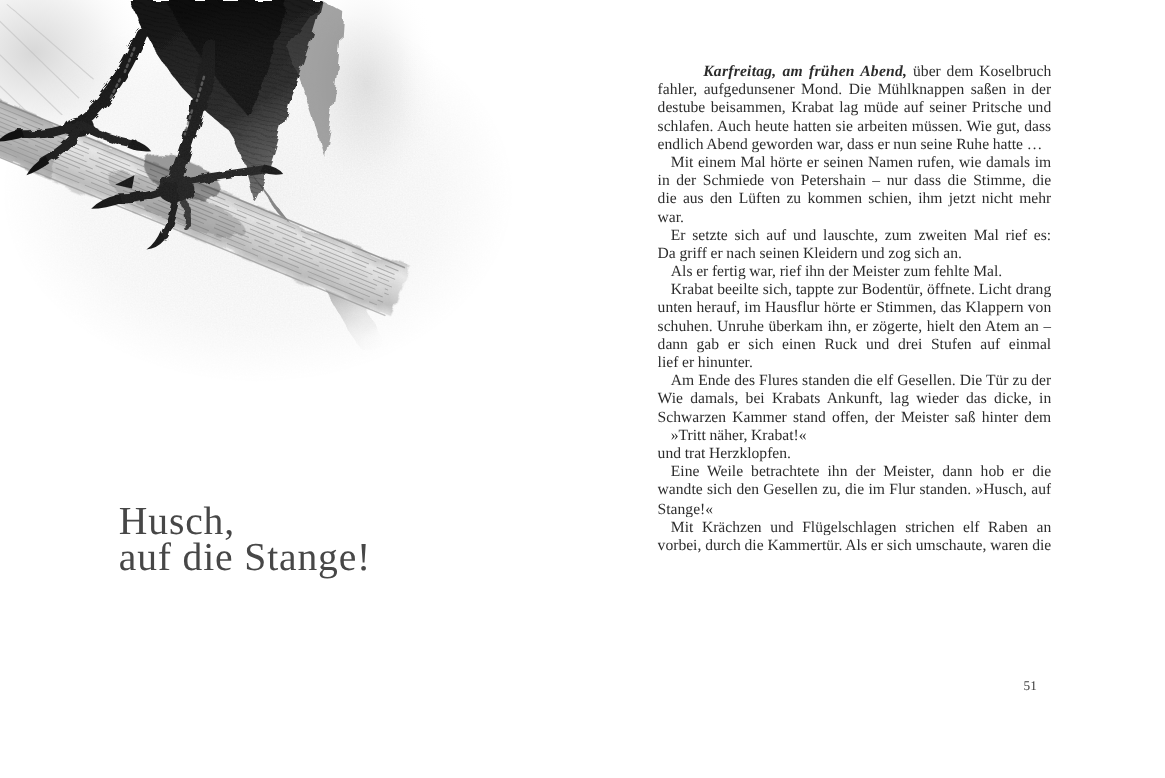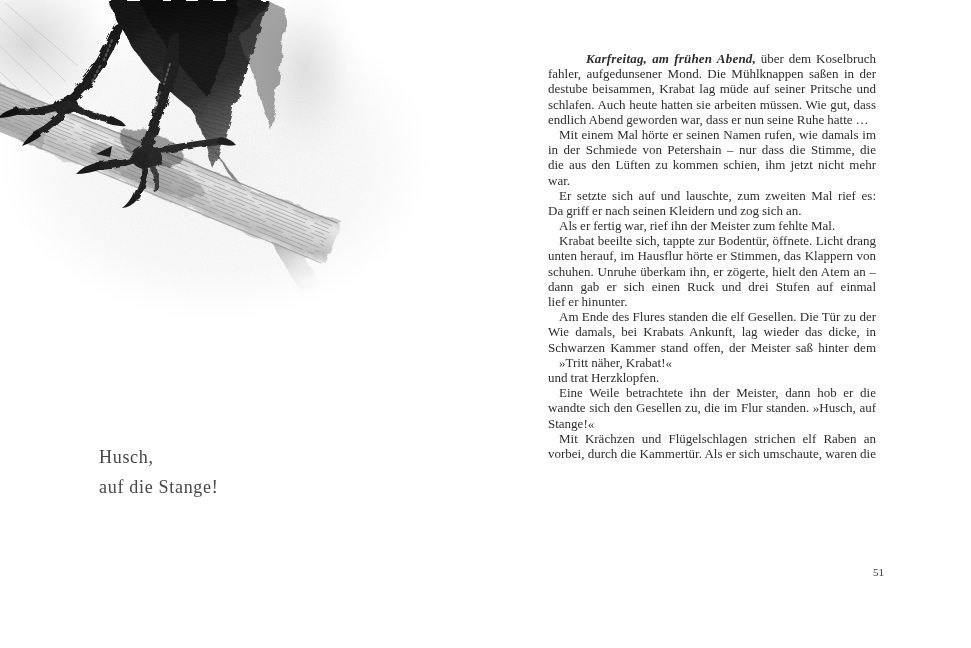--- a/index.html
+++ b/index.html
@@ -8,40 +8,40 @@
     font-family:"Liberation Serif","DejaVu Serif",serif;
   }
   .page{position:absolute;top:0;height:648px;background:transparent;}
   .page-left{left:0;width:485px;}
   .page-right{left:485px;width:486px;}
 
   .illustration{position:absolute;left:0;top:0;width:430px;height:320px;}
 
   .chapter-title{
     position:absolute;left:99px;top:420px;
-    font-size:18px;line-height:30px;letter-spacing:0.7px;
-    color:#474747;font-weight:400;margin-top:22px;
+    font-size:33px;line-height:30px;letter-spacing:0.7px;
+    color:#474747;font-weight:400;
   }
 
   .text-block{
     position:absolute;left:548px;top:51px;width:328px;
     font-size:13px;line-height:15.2px;color:#2d2d2d;
     word-spacing:-0.2px;
   }
   .line{
     height:15.2px;overflow:hidden;
     text-align:justify;text-align-last:justify;
   }
   .line.end{text-align-last:left;}
   .line.ind1{text-indent:11px;}
   .line.ind2{text-indent:38px;}
   .opener{font-style:italic;font-weight:bold;letter-spacing:0.2px;}
 
   .page-number{
-    position:absolute;left:560px;top:566px;width:324px;
+    position:absolute;left:540px;top:566px;width:324px;
     text-align:right;font-size:11px;color:#3a3a3a;
   }
 </style>
 </head>
 <body>
 
 <div class="spread">
 
   <div class="page page-left">
 

